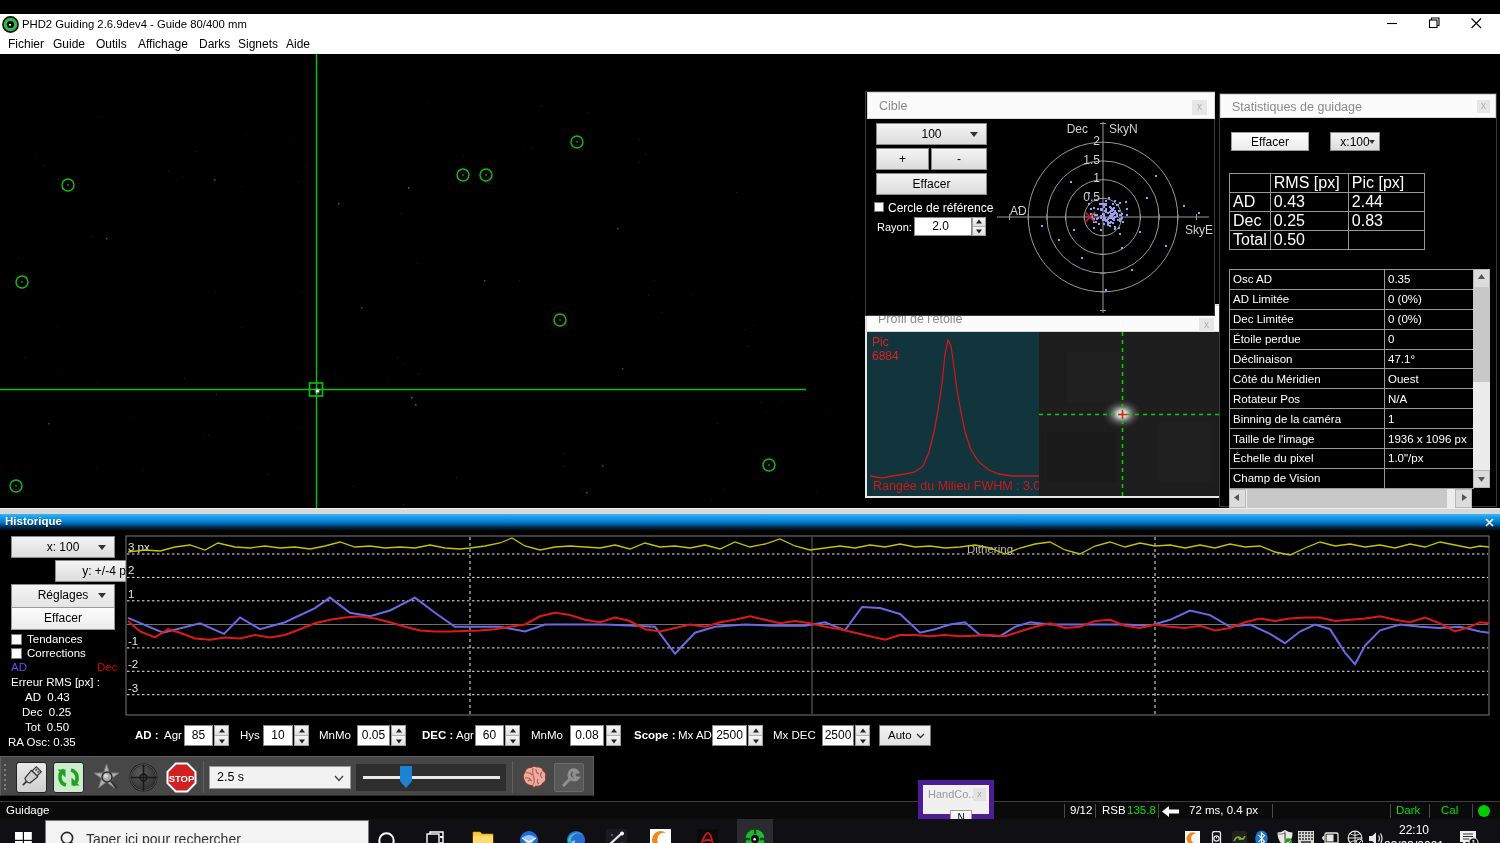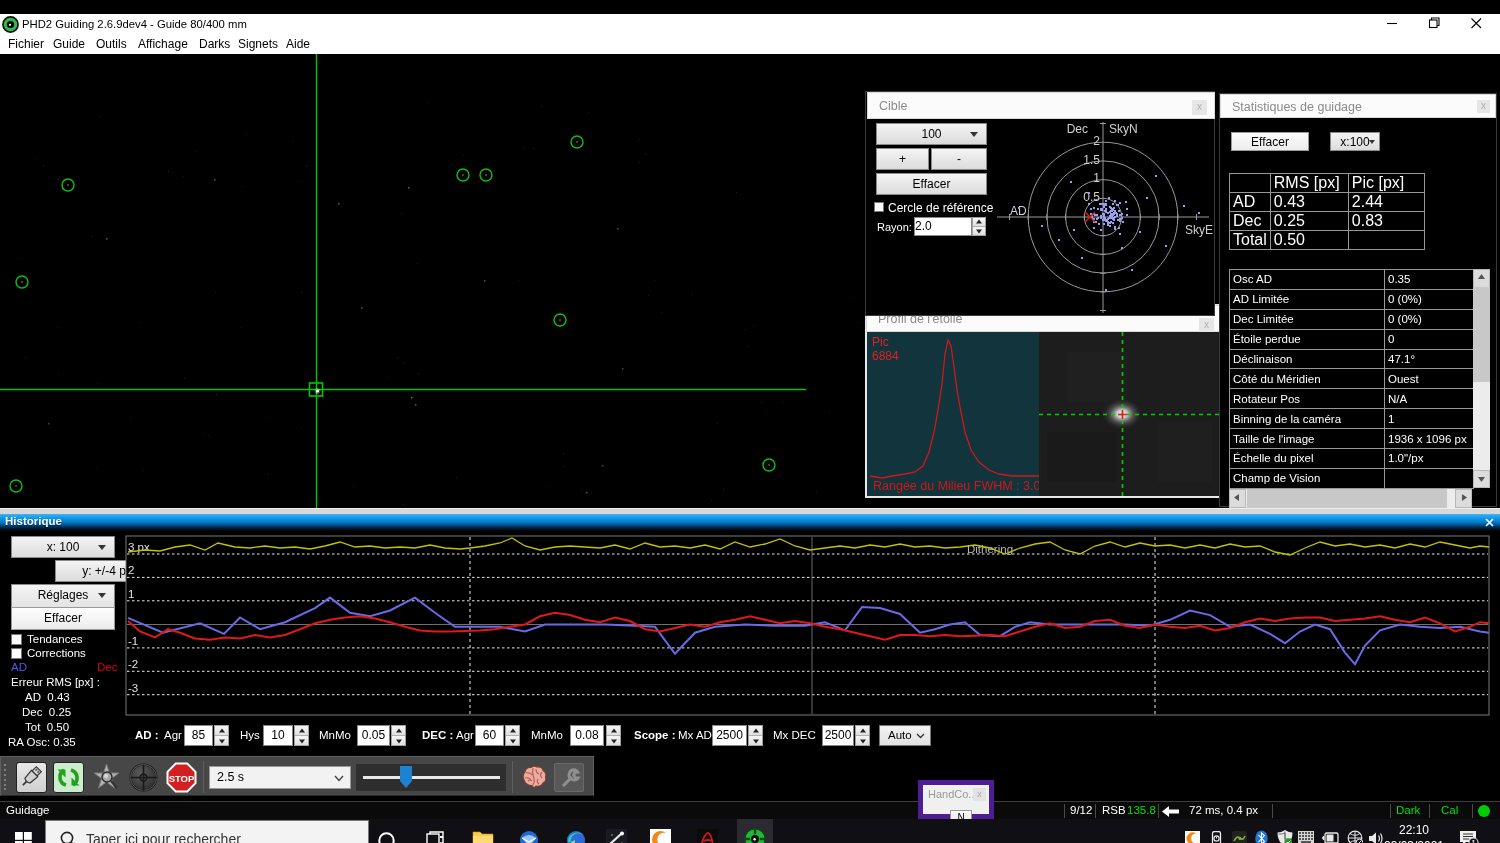--- a/index.html
+++ b/index.html
@@ -416,21 +416,21 @@
   <span class="cap-txt" style="top:6px;">Cible</span>
   <div class="cap-x" style="right:7px;top:7px;">x</div>
  </div>
  <div class="wbtn" style="left:10px;top:31px;width:111px;height:22px;line-height:20px;">100<span class="carat"></span></div>
  <div class="wbtn" style="left:10px;top:56px;width:53px;height:22px;line-height:20px;">+</div>
  <div class="wbtn" style="left:65px;top:56px;width:56px;height:22px;line-height:20px;">-</div>
  <div class="wbtn" style="left:10px;top:81px;width:111px;height:22px;line-height:20px;">Effacer</div>
  <div class="chk" style="left:8px;top:110px;width:10px;height:10px;"></div>
  <div class="wlabel" style="left:22px;top:109px;font-size:12px;">Cercle de référence</div>
  <div class="wlabel" style="left:11px;top:129px;font-size:11px;">Rayon:</div>
- <div class="numbox" style="left:48px;top:125px;width:58px;height:19px;line-height:17px;text-align:left;padding-right:5px;">2.0</div>
+ <div class="numbox" style="left:48px;top:125px;width:58px;height:19px;line-height:17px;text-align:center;padding-right:5px;">2.0</div>
  <div class="spin" style="left:106px;top:125px;height:19px;width:14px;">
         <div class="u"></div>
         <div class="d"></div>
       </div>
 
  <svg class="abs" style="left:122px;top:27px" width="227" height="197" viewBox="0 0 227 197">
   <g stroke="#9a9a9a" fill="none" stroke-width="1">
    <circle cx="115" cy="98" r="18.7"></circle>
    <circle cx="115" cy="98" r="37.4"></circle>
    <circle cx="115" cy="98" r="56.1"></circle>

